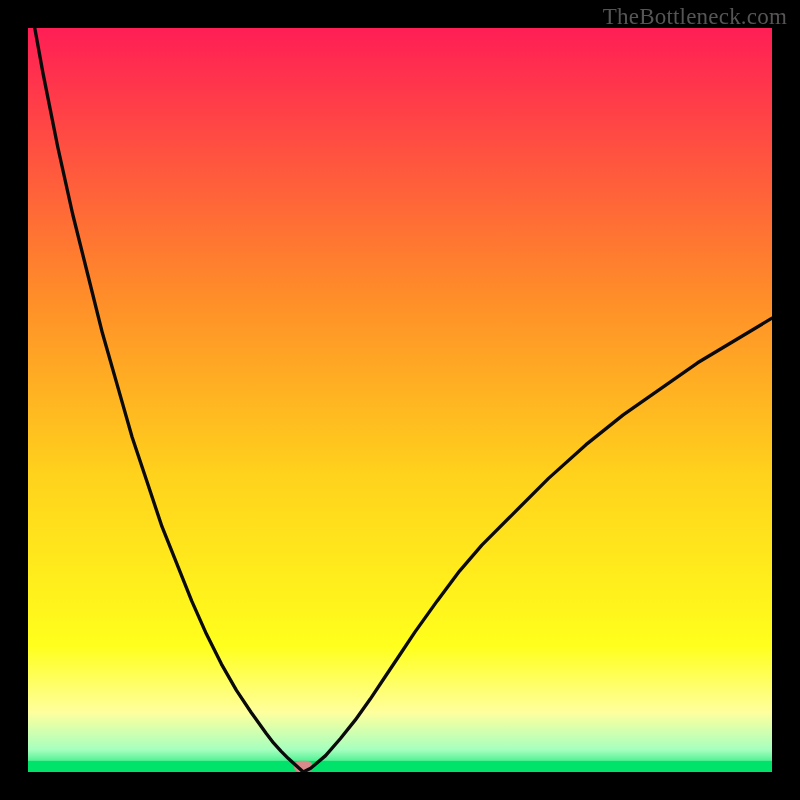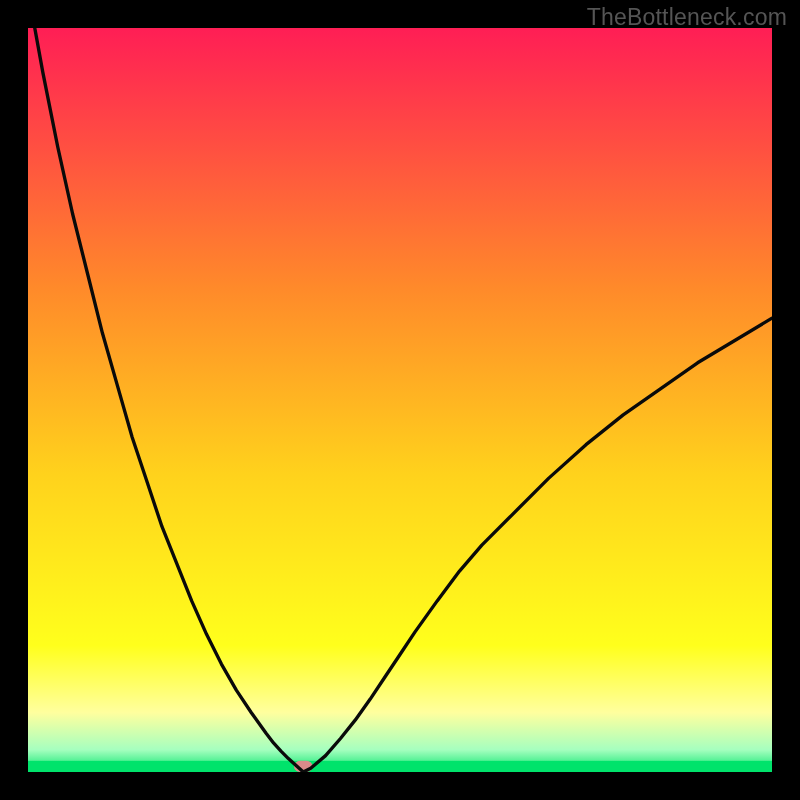--- a/index.html
+++ b/index.html
@@ -11,20 +11,21 @@
     overflow: hidden;
     font-family: Arial, Helvetica, sans-serif;
   }
   .frame {
     position: absolute;
     left: 0;
     top: 0;
     width: 797px;
     height: 800px;
     background: #000;
+    font-family: Liberation Serif, serif;
   }
   .plot {
     position: absolute;
     left: 28px;
     top: 28px;
     width: 744px;
     height: 744px;
     
   }
   .watermark {

